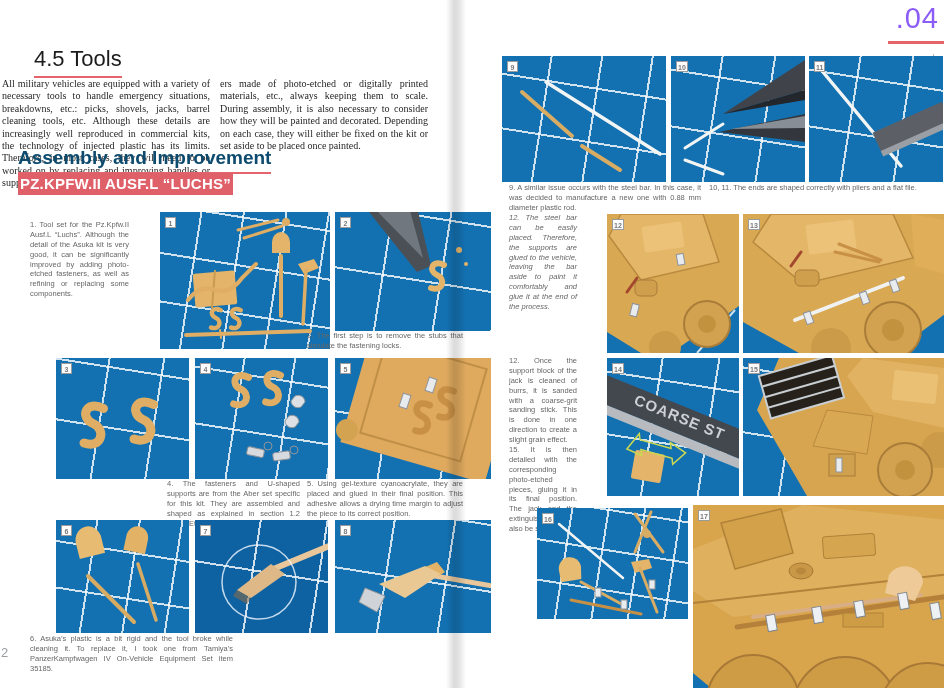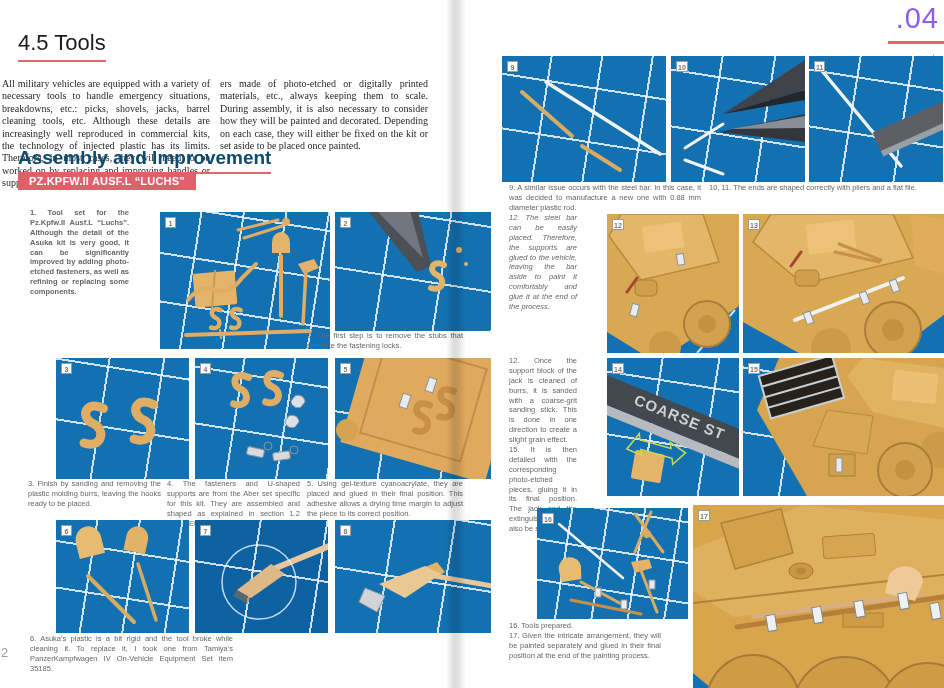--- a/index.html
+++ b/index.html
@@ -1,29 +1,29 @@
 <!DOCTYPE html>
 <html><head>
 <meta charset="utf-8">
 <style>
   html,body { margin:0; padding:0; background:#ffffff; }
   .spread { position:relative; width:944px; height:688px; background:#fff; overflow:hidden;
             font-family:"Liberation Sans", sans-serif; }
   .gutter { position:absolute; left:446px; top:0; width:20px; height:688px;
             background:linear-gradient(90deg, rgba(0,0,0,0), rgba(0,0,0,.14) 40%, rgba(0,0,0,.12) 60%, rgba(0,0,0,0)); }
 
-  .section-title { position:absolute; left:18px; top:30px; margin:0; font-size:22px; font-weight:400;
+  .section-title { position:absolute; left:18px; top:30px; margin:16px; font-size:22px; font-weight:400;
             color:#1c1c1c; border-bottom:2px solid #e5646b; padding-bottom:4px; }
   .intro { position:absolute; left:2px; top:78px; width:426px; display:flex; gap:10px;
             font-family:"Liberation Serif", serif; font-size:10px; line-height:1.24; color:#1f1f1f; text-align:justify; }
   .intro p { margin:0; flex:1; }
   .sub-title { position:absolute; left:18px; top:147px; margin:0; font-size:19px; font-weight:700;
             color:#0c4a6e; border-bottom:2px solid #e5646b; padding-bottom:3px; }
-  .kit-label { position:absolute; left:18px; top:173px; background:#e0606a; color:#fff; font-size:11px;
-            font-weight:700; padding:2px 11px 3px; letter-spacing:.2px; }
+  .kit-label { position:absolute; left:18px; top:173px; background:#e0606a; color:#fff; font-size:15px;
+            font-weight:700; padding:2px 2px 3px; letter-spacing:.2px; }
 
   .cap { position:absolute; margin:12px; font-size:7.5px; line-height:1.32; color:#666; text-align:justify; }
   .cap p { margin:0; }
 
   .photo { position:absolute; overflow:hidden; }
   .photo svg { position:absolute; left:0; top:0; width:100%; height:100%; display:block; }
   .mat { background-color:#1371b1;
     background-image:
       repeating-linear-gradient(99deg, rgba(255,255,255,0) 0, rgba(255,255,255,0) var(--gs,44px), rgba(255,255,255,.8) var(--gs,44px), rgba(255,255,255,.8) calc(var(--gs,44px) + 2px)),
       repeating-linear-gradient(9deg, rgba(255,255,255,0) 0, rgba(255,255,255,0) var(--gs2,48px), rgba(255,255,255,.8) var(--gs2,48px), rgba(255,255,255,.8) calc(var(--gs2,48px) + 2px));
@@ -54,21 +54,21 @@
   <h1 class="section-title">4.5 Tools</h1>
 
   <div class="intro">
     <p>All military vehicles are equipped with a variety of necessary tools to handle emergency situations, breakdowns, etc.: picks, shovels, jacks, barrel cleaning tools, etc. Although these details are increasingly well reproduced in commercial kits, the technology of injected plastic has its limits. Therefore, in most cases, they will need to be worked on by replacing and improving handles or supports with oth-</p>
     <p>ers made of photo-etched or digitally printed materials, etc., always keeping them to scale. During assembly, it is also necessary to consider how they will be painted and decorated. Depending on each case, they will either be fixed on the kit or set aside to be placed once painted.</p>
   </div>
 
   <h2 class="sub-title">Assembly and Improvement</h2>
   <div class="kit-label">PZ.KPFW.II AUSF.L “LUCHS”</div>
 
-  <p class="cap" style="left:18px; top:196px; width:99px;font-weight:bold;">1. Tool set for the Pz.Kpfw.II Ausf.L “Luchs”. Although the detail of the Asuka kit is very good, it can be significantly improved by adding photo-etched fasteners, as well as refining or replacing some components.</p>
+  <p class="cap" style="left:18px; top:208px; width:99px;">1. Tool set for the Pz.Kpfw.II Ausf.L “Luchs”. Although the detail of the Asuka kit is very good, it can be significantly improved by adding photo-etched fasteners, as well as refining or replacing some components.</p>
 
   <figure class="photo mat" style="left:120px; top:196px; width:170px; height:137px; --gs:40px; --gs2:46px;">
     <svg viewBox="0 0 170 137">
       <g stroke="#dfad63" fill="none" stroke-width="3" stroke-linecap="round">
         <path d="M78 18 L118 8 M84 26 L122 14"></path>
           <circle cx="126" cy="10" r="4" fill="#dfad63" stroke="none"></circle>
       </g>
       <g>
         <rect x="34" y="60" width="42" height="34" rx="2" fill="#e3b469" transform="rotate(-5 55 77)"></rect>
         <line x1="55" y1="58" x2="52" y2="96" stroke="#c99c52" stroke-width="2"></line>
@@ -140,21 +140,20 @@
       <use href="#shook" stroke="#c89045" transform="translate(76 44) scale(1.1)"></use>
       <use href="#shook" stroke="#c89045" transform="translate(100 30) scale(1.1)"></use>
       <g fill="#e8ebee" stroke="#8d939b" stroke-width="1">
         <rect x="66" y="36" width="8" height="14" transform="rotate(18 70 43)"></rect>
         <rect x="92" y="20" width="8" height="14" transform="rotate(18 96 27)"></rect>
       </g>
     </svg>
     <span class="badge">5</span>
   </figure>
 
-  <p class="cap" style="left:16px; top:467px; width:133px;">3. Finish by sanding and removing the plastic molding burrs, leaving the hooks ready to be placed.</p>
   <p class="cap" style="left:155px; top:467px; width:133px;">4. The fasteners and U-shaped supports are from the Aber set specific for this kit. They are assembled and shaped as explained in section 1.2 Photo-Etched in Combat Vehicles 1.</p>
   <p class="cap" style="left:295px; top:467px; width:156px;">5. Using gel-texture cyanoacrylate, they are placed and glued in their final position. This adhesive allows a drying time margin to adjust the piece to its correct position.</p>
 
   <figure class="photo mat" style="left:16px; top:504px; width:133px; height:113px; --gs:40px; --gs2:44px;">
     <svg viewBox="0 0 133 113">
       <path d="M22 20 a13 14 0 0 1 26 0 l0 16 -26 0 z" fill="#e7bc72" transform="rotate(-14 35 30)"></path>
       <line x1="32" y1="56" x2="78" y2="102" stroke="#d8ab63" stroke-width="4" stroke-linecap="round"></line>
       <g>
         <path d="M68 18 a11 12 0 0 1 22 0 l0 14 -22 0 z" transform="rotate(12 79 28)" fill="#e2b267"></path>
         <line x1="82" y1="44" x2="100" y2="100" stroke="#d8ab63" stroke-width="3.5" stroke-linecap="round"></line>
@@ -334,24 +333,20 @@
       <line x1="34" y1="92" x2="104" y2="106" stroke="#c89045" stroke-width="3" stroke-linecap="round"></line>
       <g fill="#e9ecef" stroke="#8d939b" stroke-width="1">
         <rect x="58" y="80" width="6" height="9"></rect>
           <rect x="84" y="92" width="6" height="9"></rect>
           <rect x="112" y="72" width="6" height="9"></rect>
       </g>
     </svg>
     <span class="badge">16</span>
   </figure>
 
-  <div class="cap" style="left:497px; top:609px; width:152px;">
-    <p>16. Tools prepared.</p>
-    <p>17. Given the intricate arrangement, they will be painted separately and glued in their final position at the end of the painting process.</p>
-  </div>
 
   <figure class="photo" style="left:653px; top:489px; width:285px; height:193px;">
     <svg viewBox="0 0 285 193">
       <rect width="285" height="193" fill="#d8a44c"></rect>
       <polygon points="0,44 110,0 285,18 285,86 40,112 0,86" fill="#dfb05e"></polygon>
       <polygon points="28,18 88,4 100,48 42,64" fill="#d3a149" stroke="#b08238" stroke-width="1.5"></polygon>
       <rect x="130" y="30" width="52" height="22" rx="3" fill="#d6a54f" stroke="#b08238" transform="rotate(-4 156 41)"></rect>
       <ellipse cx="108" cy="66" rx="12" ry="8" fill="#c99847" stroke="#a87836"></ellipse>
       <ellipse cx="108" cy="66" rx="5" ry="3.5" fill="#b8893c"></ellipse>
       <line x1="0" y1="98" x2="285" y2="66" stroke="#b2823a" stroke-width="2"></line>

